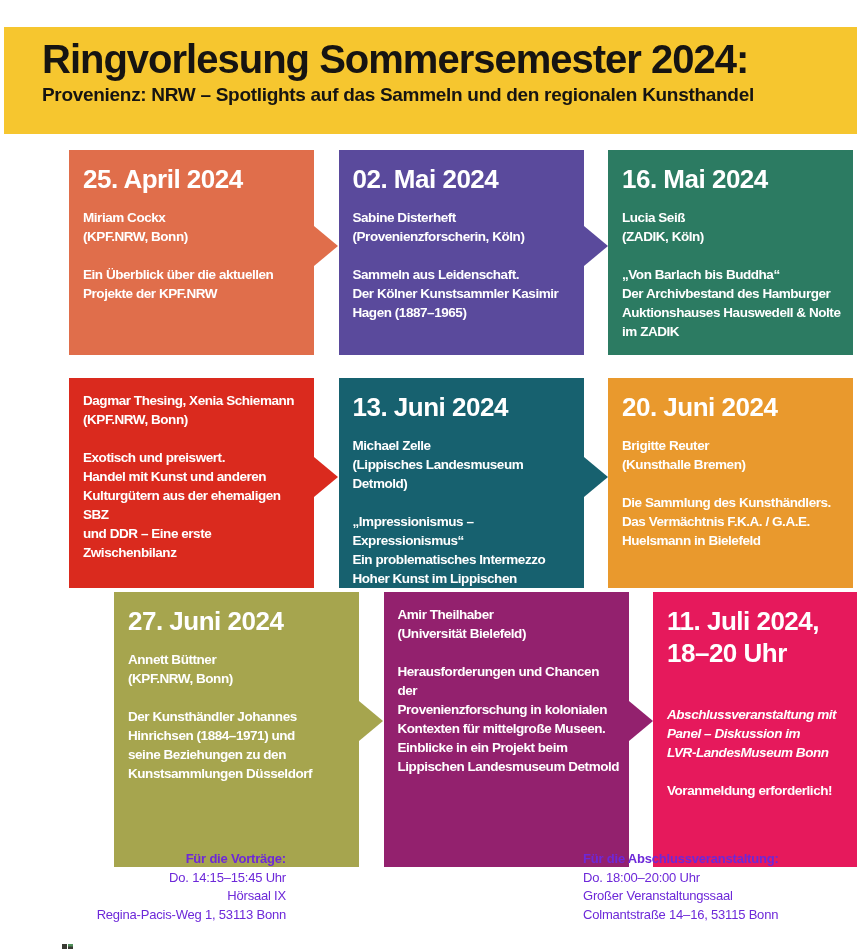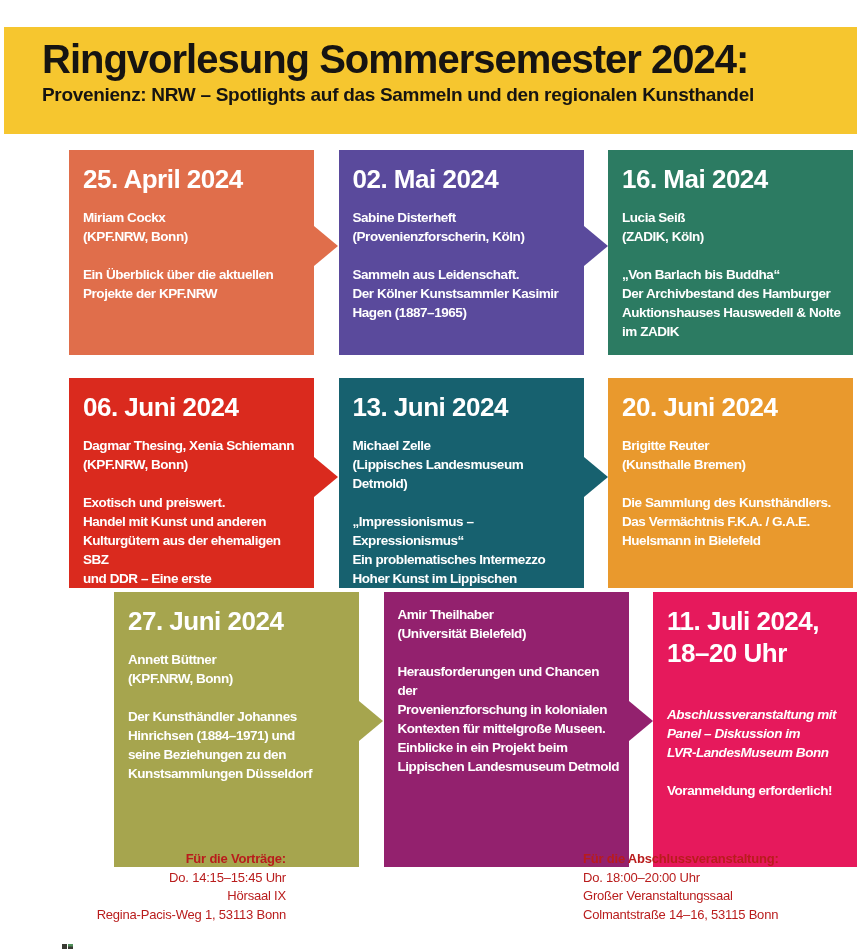--- a/index.html
+++ b/index.html
@@ -55,21 +55,21 @@
     position:absolute; right:-24px; top:47%; transform:translateY(-50%);
     width:0; height:0; z-index:2;
     border-top:20px solid transparent;
     border-bottom:20px solid transparent;
     border-left:24px solid var(--c);
   }
 
   
   .footer-block {
     position:absolute; top:850px; font-size:13px; line-height:18.5px;
-    color:#b91c1c; letter-spacing:-0.2px;
+    color:#6d28d9; letter-spacing:-0.2px;
   }
   .footer-block .heading { font-weight:bold; }
   .footer-block .details { white-space:pre-line; }
   .footer-left  { left:38px; width:248px; text-align:right; }
   .footer-right { left:583px; width:270px; text-align:left; }
 
   
   .partial-logo {
     position:absolute; left:62px; top:944px; width:11px; height:5px;
     display:flex; gap:1px;
@@ -113,21 +113,20 @@
 (ZADIK, Köln)</div>
       <div class="title">„Von Barlach bis Buddha“
 Der Archivbestand des Hamburger
 Auktionshauses Hauswedell &amp; Nolte
 im ZADIK</div>
     </div>
   </div>
 
   <div class="row row-2">
     <div class="card" style="--c: #DA2A1E;">
-      <div class="date">06. Juni 2024</div>
       <div class="speaker">Dagmar Thesing, Xenia Schiemann
 (KPF.NRW, Bonn)</div>
       <div class="title">Exotisch und preiswert.
 Handel mit Kunst und anderen
 Kulturgütern aus der ehemaligen SBZ
 und DDR – Eine erste Zwischenbilanz</div>
       <div class="arrow"></div>
     </div>
     <div class="card" style="--c: #17616F;">
       <div class="date">13. Juni 2024</div>

